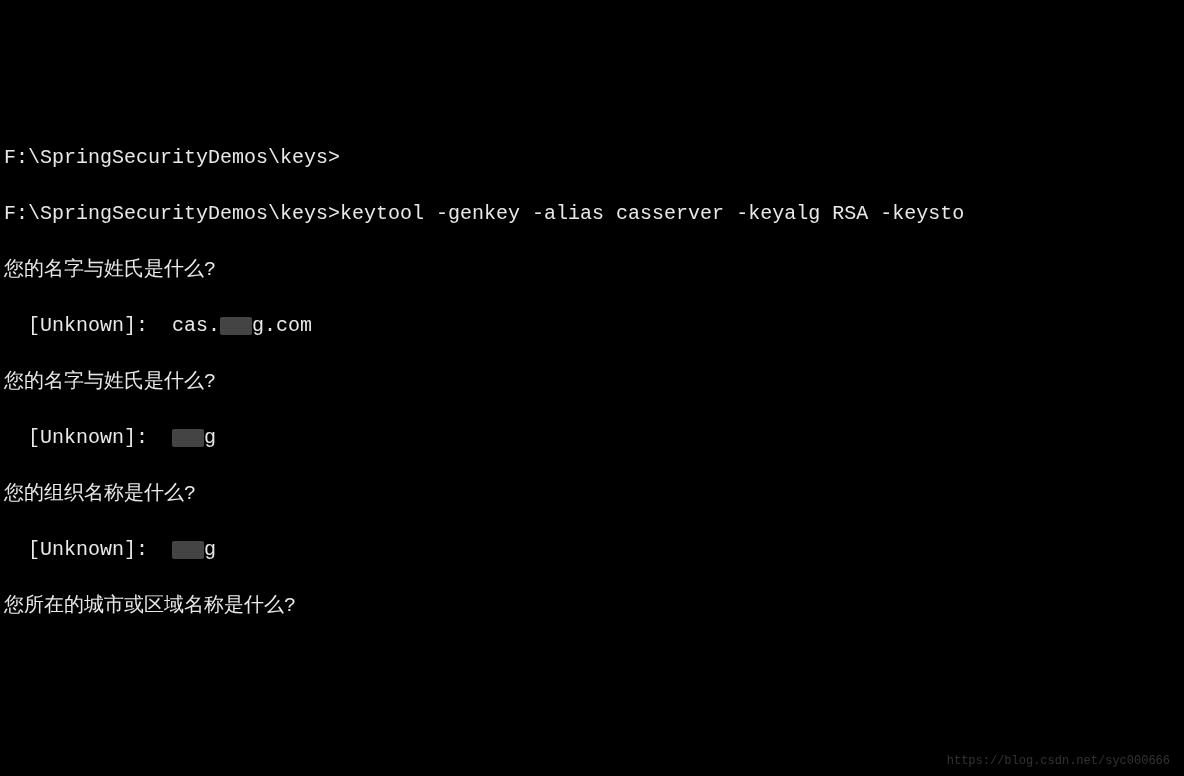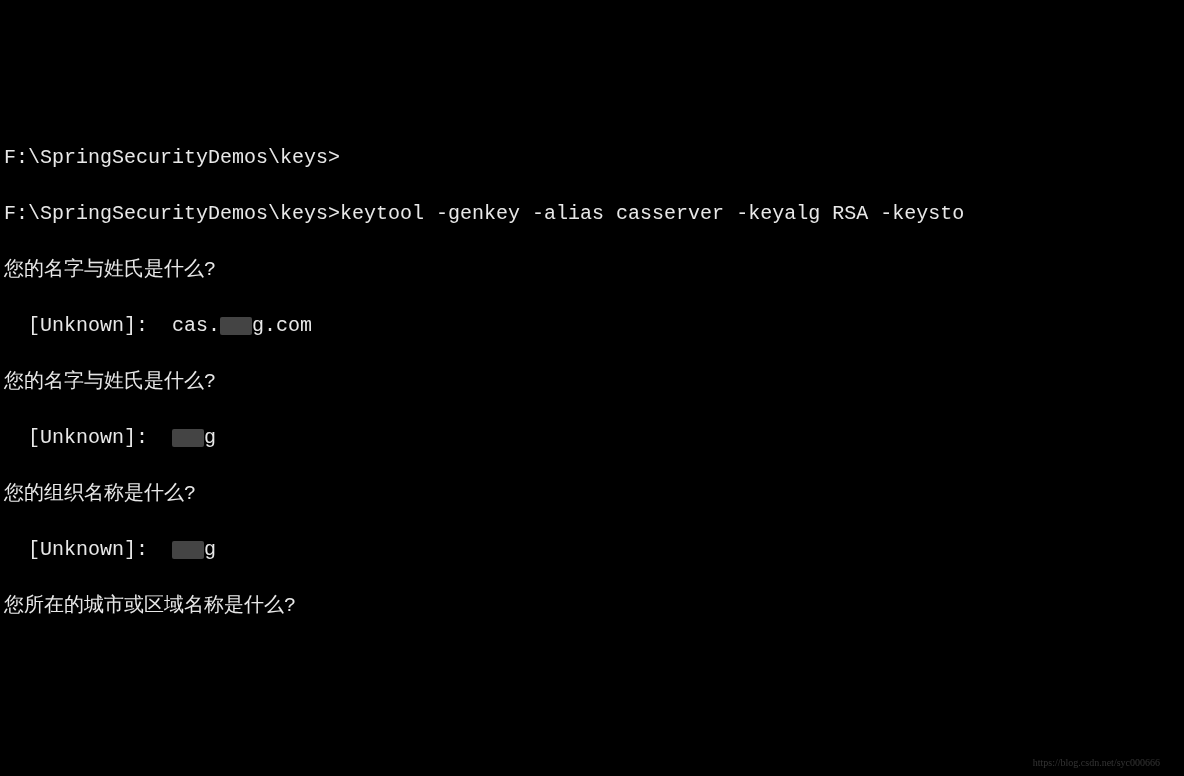--- a/index.html
+++ b/index.html
@@ -36,24 +36,24 @@
       border-radius: 2px;
       vertical-align: middle;
     }
     .redact-sm {
       width: 32px;
       height: 18px;
     }
     .watermark {
       position: fixed;
       bottom: 6px;
-      right: 24px;
-      font-size: 10px;
+      right: 14px;
+      font-size: 12px;
       color: rgba(200,200,200,0.25);
-      font-family: Liberation Serif, serif;
+      font-family: Liberation Mono, monospace;
     }
   </style>
 </head>
 <body>
 
 
 
 <div class="terminal">
 <span class="line">F:\SpringSecurityDemos\keys&gt;</span>
 <span class="line"><span>F:\SpringSecurityDemos\keys&gt;</span><span>keytool -genkey -alias casserver -keyalg RSA -keysto</span></span>

